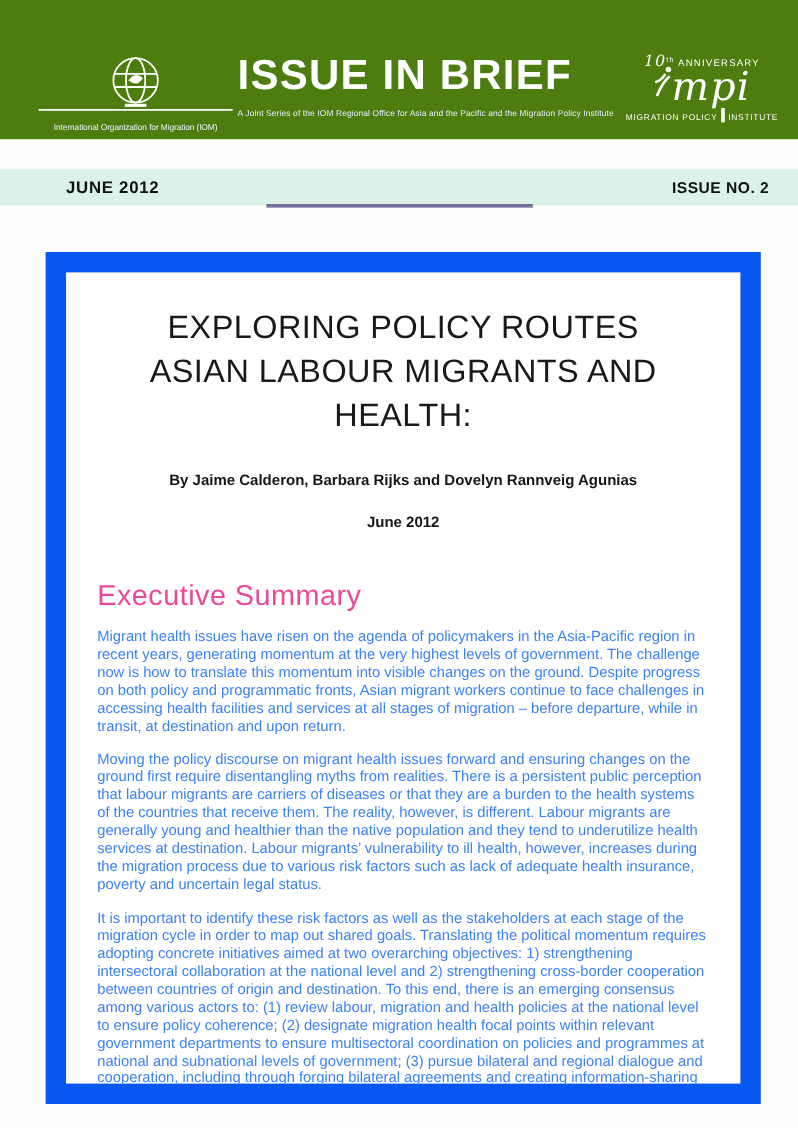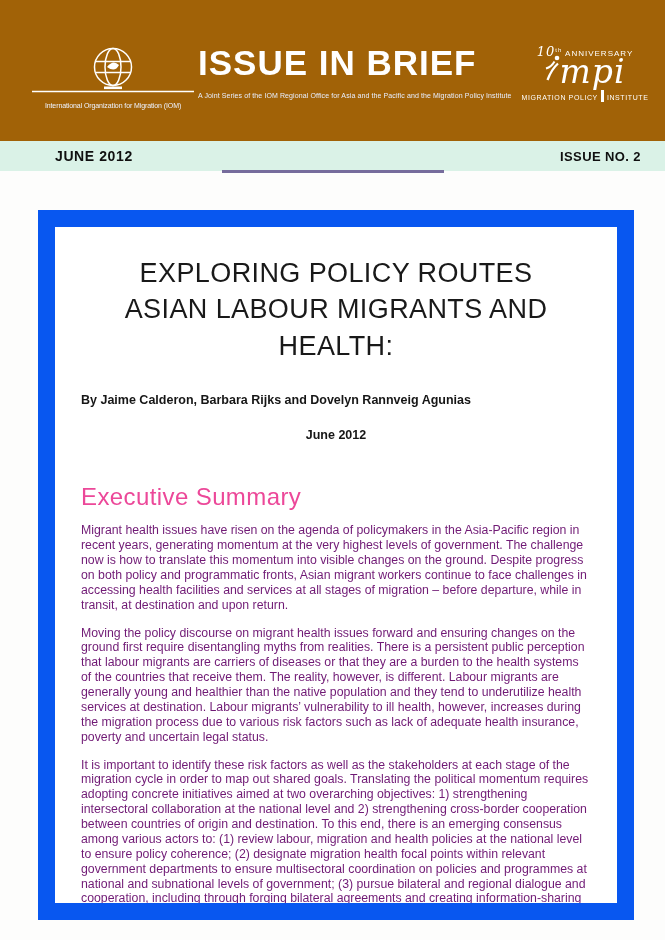--- a/index.html
+++ b/index.html
@@ -7,22 +7,22 @@
   body {
     position:relative;
     background:#fdfdfc;
     font-family:"Liberation Sans","DejaVu Sans",sans-serif;
     color:#1e1e1e;
     overflow:hidden;
   }
 
   
   .masthead {
-    position:absolute; top:0; left:0; width:665px; height:141px;
-    background:#a16207; color:#fff;
+    position:absolute; top:0; left:0; width:665px; height:116px;
+    background:#4d7c0f; color:#fff;
   }
   .iom-block {
     position:absolute; left:32px; top:46px; width:162px; text-align:center;
   }
   .iom-caption {
     margin-top:2px; font-size:7px; letter-spacing:-0.1px; color:#eef3ff; white-space:nowrap;
   }
   .series-block {
     position:absolute; left:198px; top:44px; width:320px;
   }
@@ -71,31 +71,31 @@
   .brief-box {
     position:absolute; top:210px; left:38px; width:596px; height:710px;
     background:#fff; border:17px solid #0857f0; overflow:hidden;
   }
   .brief-inner { padding:6px 26px 0 26px; }
   .brief-title {
     margin-top:22px; text-align:center; color:#191919;
     font-size:27px; line-height:1.35; letter-spacing:0.4px; font-weight:400;
   }
   .brief-byline {
-    margin-top:29px; text-align:left; font-size:12.5px; font-weight:700; color:#161616;
+    margin-top:29px; text-align:center; font-size:12.5px; font-weight:700; color:#161616;
   }
   .brief-date {
     margin-top:21px; text-align:center; font-size:12.5px; font-weight:700; color:#161616;
   }
   .section-heading {
     margin-top:41px; font-size:24px; font-weight:400; letter-spacing:0.4px; color:#ec4899;
   }
   .body-copy { margin-top:12px; }
   .body-copy p {
-    font-size:12.3px; line-height:1.21; color:#701a75; margin-bottom:13px;
+    font-size:12.3px; line-height:1.21; color:#3b82f6; margin-bottom:13px;
     text-align:left;
   }
 </style>
 </head>
 <body>
 
 <div class="masthead">
 
   <div class="iom-block">
     <span>

